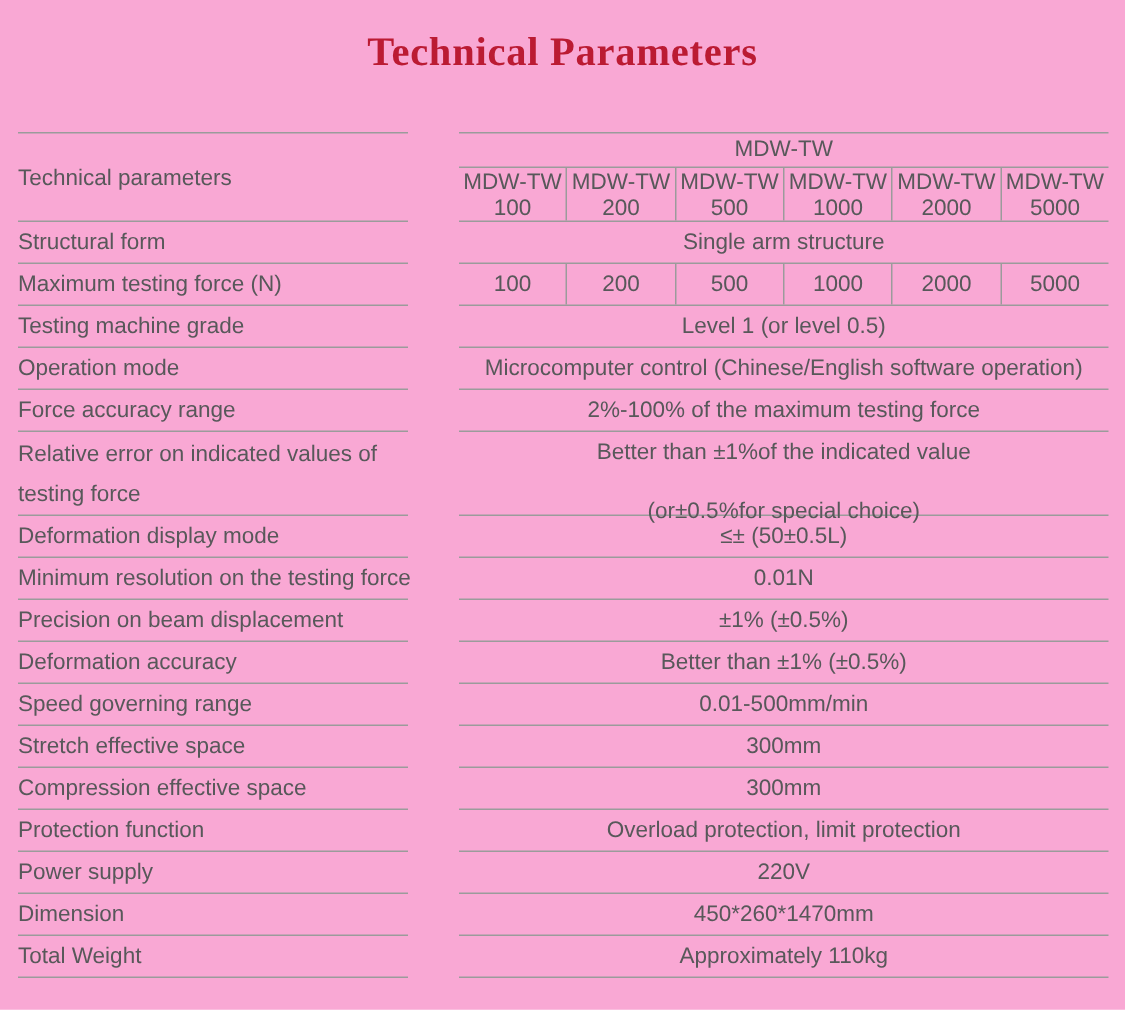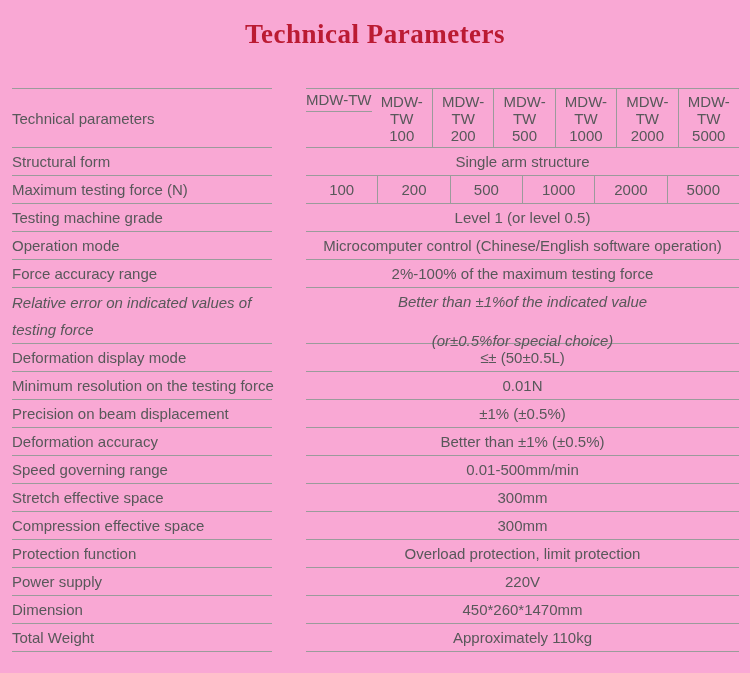--- a/index.html
+++ b/index.html
@@ -28,21 +28,21 @@
     font-size:27px;
     letter-spacing:0.5px;
     color:var(--red);
   }
   .ttable{
     position:absolute;
     top:88px;left:12px;
     width:727px;
   }
   .row{display:flex;height:28px;}
-  .row.tall{height:56px;font-style:italic;}
+  .row.tall{height:56px;}
   .lcell{
     width:260px;
     box-sizing:border-box;
     border-bottom:1px solid var(--line);
     display:flex;
     flex-direction:column;
     justify-content:center;
     font-size:15px;
     line-height:27px;
     white-space:nowrap;
@@ -72,21 +72,21 @@
   .vcell + .vcell{border-left:1px solid var(--line);}
   
   .header-row{height:60px;}
   .header-row .lcell{border-top:1px solid var(--line);}
   .header-rcell{
     width:433px;
     box-sizing:border-box;
     border-top:1px solid var(--line);
     border-bottom:1px solid var(--line);
     display:flex;
-    flex-direction:row;
+    flex-direction:column;
     font-size:15px;
   }
   .model-group{
     height:23px;
     box-sizing:border-box;
     line-height:22px;
     text-align:center;
     border-bottom:1px solid var(--line);
   }
   .model-cols{flex:1;display:flex;}

